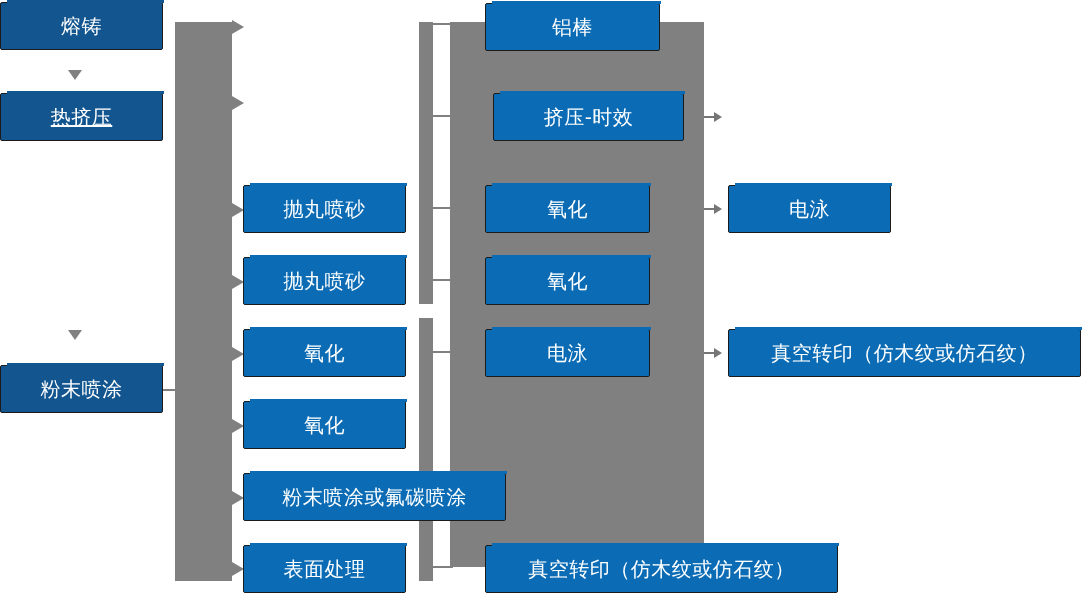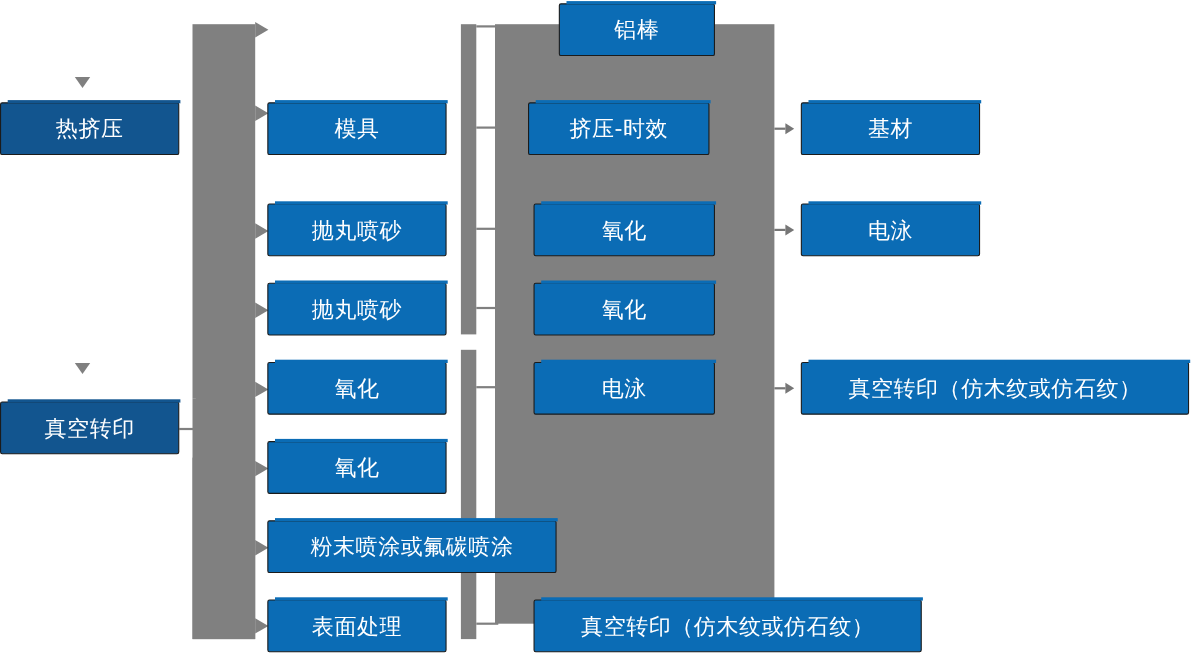--- a/index.html
+++ b/index.html
@@ -115,33 +115,33 @@
 
   <div class="gline" style="left:433px; top:23px; width:20px;"></div>
   <div class="gline" style="left:433px; top:115px; width:20px;"></div>
   <div class="gline" style="left:433px; top:207px; width:20px;"></div>
   <div class="gline" style="left:433px; top:279px; width:20px;"></div>
   <div class="gline" style="left:433px; top:351px; width:20px;"></div>
   <div class="gline" style="left:433px; top:566px; width:20px;"></div>
 
   <div class="gray" style="left:450px; top:22px; width:254px; height:545px;"></div>
 
-
-  <div class="box dark f20" style="left:0px; top:93px; width:163px; height:48px;">
+  <div class="box dark f20" style="left:0px; top:2px; width:163px; height:48px;">
+    <span>熔铸</span>
+  </div>
+
+  <div class="box dark f20" style="left:0px; top:93px; width:163px; height:48px;text-decoration:underline;">
     <span>热挤压</span>
   </div>
 
   <div class="box dark f20" style="left:0px; top:365px; width:163px; height:48px;">
-    <span>真空转印</span>
-  </div>
-
-
-  <div class="box light f20" style="left:243px; top:93px; width:163px; height:48px;">
-    <span>模具</span>
-  </div>
+    <span>粉末喷涂</span>
+  </div>
+
+
 
   <div class="box light f20" style="left:243px; top:185px; width:163px; height:48px;">
     <span>抛丸喷砂</span>
   </div>
 
   <div class="box light f20" style="left:243px; top:257px; width:163px; height:48px;">
     <span>抛丸喷砂</span>
   </div>
 
   <div class="box light f20" style="left:243px; top:329px; width:163px; height:48px;">
@@ -153,25 +153,25 @@
   </div>
 
   <div class="box light f20" style="left:243px; top:473px; width:263px; height:48px;">
     <span>粉末喷涂或氟碳喷涂</span>
   </div>
 
   <div class="box light f20" style="left:243px; top:545px; width:163px; height:48px;">
     <span>表面处理</span>
   </div>
 
-  <div class="box light f20" style="left:508px; top:3px; width:142px; height:48px;justify-content:center;">
+  <div class="box light f20" style="left:485px; top:3px; width:175px; height:48px;justify-content:center;">
     <span>铝棒</span>
   </div>
 
-  <div class="box light f20" style="left:480px; top:93px; width:165px; height:48px;">
+  <div class="box light f20" style="left:493px; top:93px; width:191px; height:48px;">
     <span>挤压-时效</span>
   </div>
 
   <div class="box light f20" style="left:485px; top:185px; width:165px; height:48px;">
     <span>氧化</span>
   </div>
 
   <div class="box light f20" style="left:485px; top:257px; width:165px; height:48px;">
     <span>氧化</span>
   </div>
@@ -190,23 +190,20 @@
   </div>
   <div class="sarrow" style="left:704px; top:204px;">
     <div class="stem"></div>
     <div class="head"></div>
   </div>
   <div class="sarrow" style="left:704px; top:348px;">
     <div class="stem"></div>
     <div class="head"></div>
   </div>
 
-  <div class="box light f20" style="left:728px; top:93px; width:163px; height:48px;">
-    <span>基材</span>
-  </div>
 
   <div class="box light f20" style="left:728px; top:185px; width:163px; height:48px;">
     <span>电泳</span>
   </div>
 
   <div class="box light f20" style="left:728px; top:329px; width:353px; height:48px;">
     <span>真空转印（仿木纹或仿石纹）</span>
   </div>
 
 </div>

